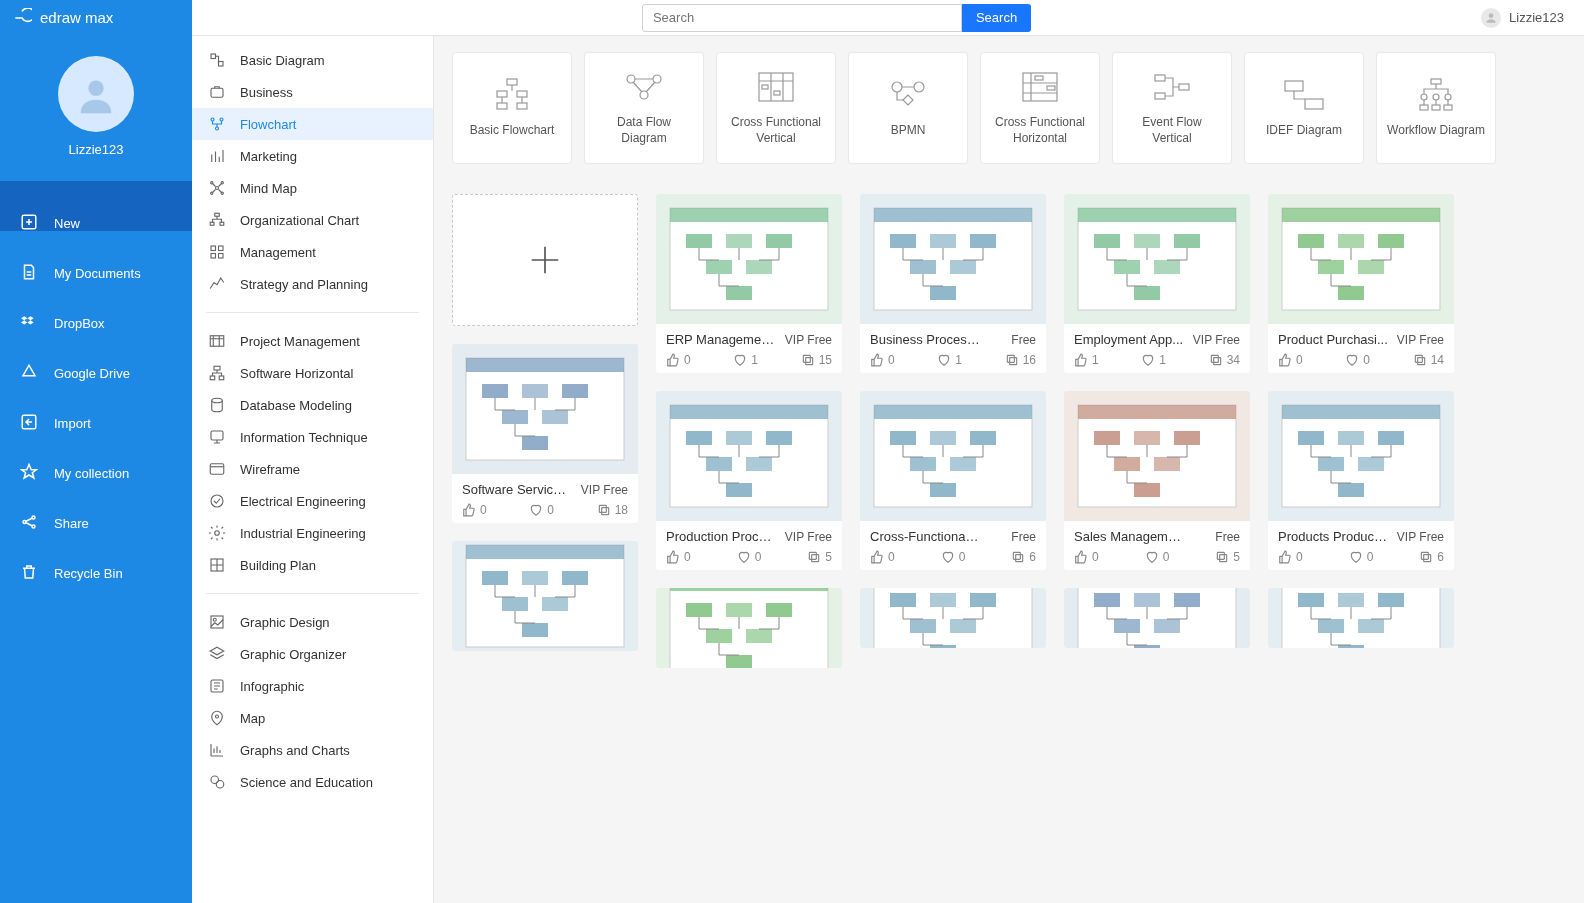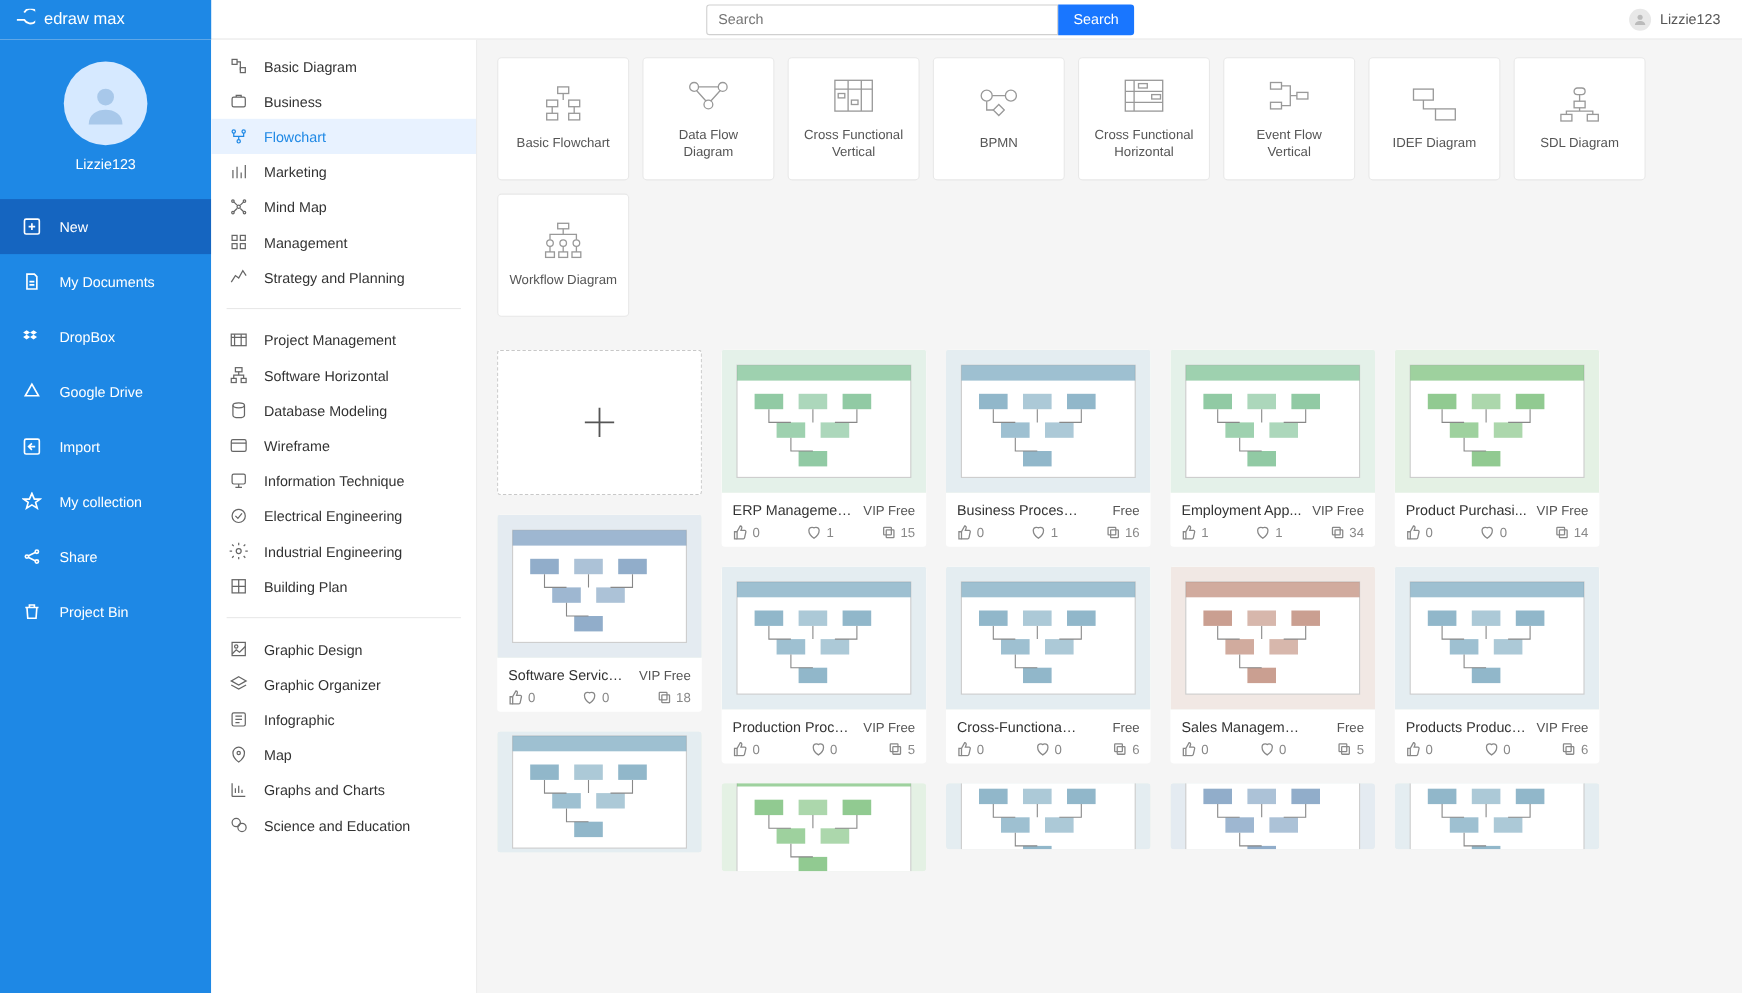--- a/index.html
+++ b/index.html
@@ -15,21 +15,21 @@
 .topbar-right { display: flex; align-items: center; padding-right: 20px; gap: 8px; color: #555; }
 .avatar-sm { width: 20px; height: 20px; border-radius: 50%; background: #e8e8e8; display: flex; align-items: center; justify-content: center; }
 
 .body { flex: 1; display: flex; overflow: hidden; }
 
 .sidebar { width: 192px; background: #1e88e5; color: #fff; display: flex; flex-direction: column; }
 .profile { display: flex; flex-direction: column; align-items: center; padding: 20px 0 24px; }
 .avatar-lg { width: 76px; height: 76px; border-radius: 50%; background: #d6e9ff; display: flex; align-items: center; justify-content: center; margin-bottom: 10px; }
 .profile-name { font-size: 13px; }
 .nav-list { list-style: none; }
-.nav-item { display: flex; align-items: center; height: 50px; padding-left: 20px; gap: 16px; cursor: pointer; font-size: 13px; }
+.nav-item { display: flex; align-items: flex-end; height: 50px; padding-left: 20px; gap: 16px; cursor: pointer; font-size: 13px; }
 .nav-item.active { background: #1565c0; }
 .nav-icon { width: 18px; display: flex; align-items: center; justify-content: center; }
 
 .catpanel { width: 242px; background: #fff; border-right: 1px solid #e5e5e5; overflow-y: auto; padding: 8px 0; }
 .cat-item { display: flex; align-items: center; height: 32px; padding-left: 16px; gap: 14px; cursor: pointer; font-size: 13px; color: #333; }
 .cat-item.active { background: #e8f2ff; color: #1e88e5; }
 .cat-item.active .cat-icon svg { stroke: #1e88e5; }
 .cat-icon { width: 18px; display: flex; align-items: center; }
 .cat-divider { height: 1px; background: #e8e8e8; margin: 12px 14px; }
 
@@ -157,21 +157,21 @@
               </svg>
             </span>
           <span>Share</span>
         </li>
         <li class="nav-item">
           <span class="nav-icon">
               <svg width="18" height="18" viewBox="0 0 24 24" fill="none" stroke="#fff" stroke-width="2">
                 <path d="M4 7h16M9 7V4h6v3M6 7l1 13h10l1-13"></path>
               </svg>
             </span>
-          <span>Project Bin</span>
+          <span>Recycle Bin</span>
         </li>
       </ul>
     </div>
 
     <div class="catpanel">
       <div id="catg1">
           <div class="cat-item">
             <span class="cat-icon">
               <svg width="18" height="18" viewBox="0 0 24 24" fill="none" stroke="#666" stroke-width="1.5">
                 <rect x="4" y="4" width="6" height="6"></rect>
@@ -218,20 +218,31 @@
                 <circle cx="5" cy="19" r="1.5"></circle>
                 <circle cx="19" cy="19" r="1.5"></circle>
                 <path d="M6 6l4 4M18 6l-4 4M6 18l4-4M18 18l-4-4"></path>
               </svg>
             </span>
             <span>Mind Map</span>
           </div>
           <div class="cat-item">
             <span class="cat-icon">
               <svg width="18" height="18" viewBox="0 0 24 24" fill="none" stroke="#666" stroke-width="1.5">
+                <rect x="9" y="3" width="6" height="4"></rect>
+                <rect x="3" y="15" width="5" height="4"></rect>
+                <rect x="16" y="15" width="5" height="4"></rect>
+                <path d="M12 7v4M12 11H6v4M12 11h6v4"></path>
+              </svg>
+            </span>
+            <span>Organizational Chart</span>
+          </div>
+          <div class="cat-item">
+            <span class="cat-icon">
+              <svg width="18" height="18" viewBox="0 0 24 24" fill="none" stroke="#666" stroke-width="1.5">
                 <rect x="4" y="4" width="6" height="6"></rect>
                 <rect x="14" y="4" width="6" height="6"></rect>
                 <rect x="4" y="14" width="6" height="6"></rect>
                 <rect x="14" y="14" width="6" height="6"></rect>
               </svg>
             </span>
             <span>Management</span>
           </div>
           <div class="cat-item">
             <span class="cat-icon">
@@ -269,34 +280,34 @@
               <svg width="18" height="18" viewBox="0 0 24 24" fill="none" stroke="#666" stroke-width="1.5">
                 <ellipse cx="12" cy="6" rx="7" ry="3"></ellipse>
                 <path d="M5 6v12c0 1.7 3 3 7 3s7-1.3 7-3V6"></path>
               </svg>
             </span>
             <span>Database Modeling</span>
           </div>
           <div class="cat-item">
             <span class="cat-icon">
               <svg width="18" height="18" viewBox="0 0 24 24" fill="none" stroke="#666" stroke-width="1.5">
+                <rect x="4" y="4" width="16" height="12" rx="2"></rect>
+                <path d="M8 20h8M12 16v4"></path>
+              </svg>
+            </span>
+            <span>Information Technique</span>
+          </div>
+          <div class="cat-item">
+            <span class="cat-icon">
+              <svg width="18" height="18" viewBox="0 0 24 24" fill="none" stroke="#666" stroke-width="1.5">
                 <rect x="3" y="5" width="18" height="14" rx="2"></rect>
                 <path d="M3 9h18"></path>
               </svg>
             </span>
             <span>Wireframe</span>
-          </div>
-          <div class="cat-item">
-            <span class="cat-icon">
-              <svg width="18" height="18" viewBox="0 0 24 24" fill="none" stroke="#666" stroke-width="1.5">
-                <rect x="4" y="4" width="16" height="12" rx="2"></rect>
-                <path d="M8 20h8M12 16v4"></path>
-              </svg>
-            </span>
-            <span>Information Technique</span>
           </div>
           <div class="cat-item">
             <span class="cat-icon">
               <svg width="18" height="18" viewBox="0 0 24 24" fill="none" stroke="#666" stroke-width="1.5">
                 <circle cx="12" cy="12" r="8"></circle>
                 <path d="M8 12l3 3 5-6"></path>
               </svg>
             </span>
             <span>Electrical Engineering</span>
           </div>
@@ -454,32 +465,20 @@
                 <rect x="4" y="4" width="18" height="10"></rect>
                 <rect x="24" y="22" width="18" height="10"></rect>
                 <path d="M13 14v8h11"></path>
               </svg>
             </div>
             <div class="type-label">IDEF Diagram</div>
           </div>
           <div class="type-card">
             <div class="type-thumb">
               <svg width="46" height="36" viewBox="0 0 46 36" fill="none" stroke="#999" stroke-width="1.2">
-                <rect x="18" y="3" width="10" height="6" rx="3"></rect>
-                <rect x="18" y="15" width="10" height="6"></rect>
-                <rect x="6" y="27" width="10" height="6"></rect>
-                <rect x="30" y="27" width="10" height="6"></rect>
-                <path d="M23 9v6M23 21v3M23 24H11v3M23 24h12v3"></path>
-              </svg>
-            </div>
-            <div class="type-label">SDL Diagram</div>
-          </div>
-          <div class="type-card">
-            <div class="type-thumb">
-              <svg width="46" height="36" viewBox="0 0 46 36" fill="none" stroke="#999" stroke-width="1.2">
                 <rect x="18" y="2" width="10" height="5"></rect>
                 <path d="M23 7v5M23 12H11v5M23 12h12v5"></path>
                 <circle cx="11" cy="20" r="3"></circle>
                 <circle cx="23" cy="20" r="3"></circle>
                 <circle cx="35" cy="20" r="3"></circle>
                 <path d="M11 23v5M23 23v5M35 23v5"></path>
                 <rect x="7" y="28" width="8" height="5"></rect>
                 <rect x="19" y="28" width="8" height="5"></rect>
                 <rect x="31" y="28" width="8" height="5"></rect>
               </svg>

